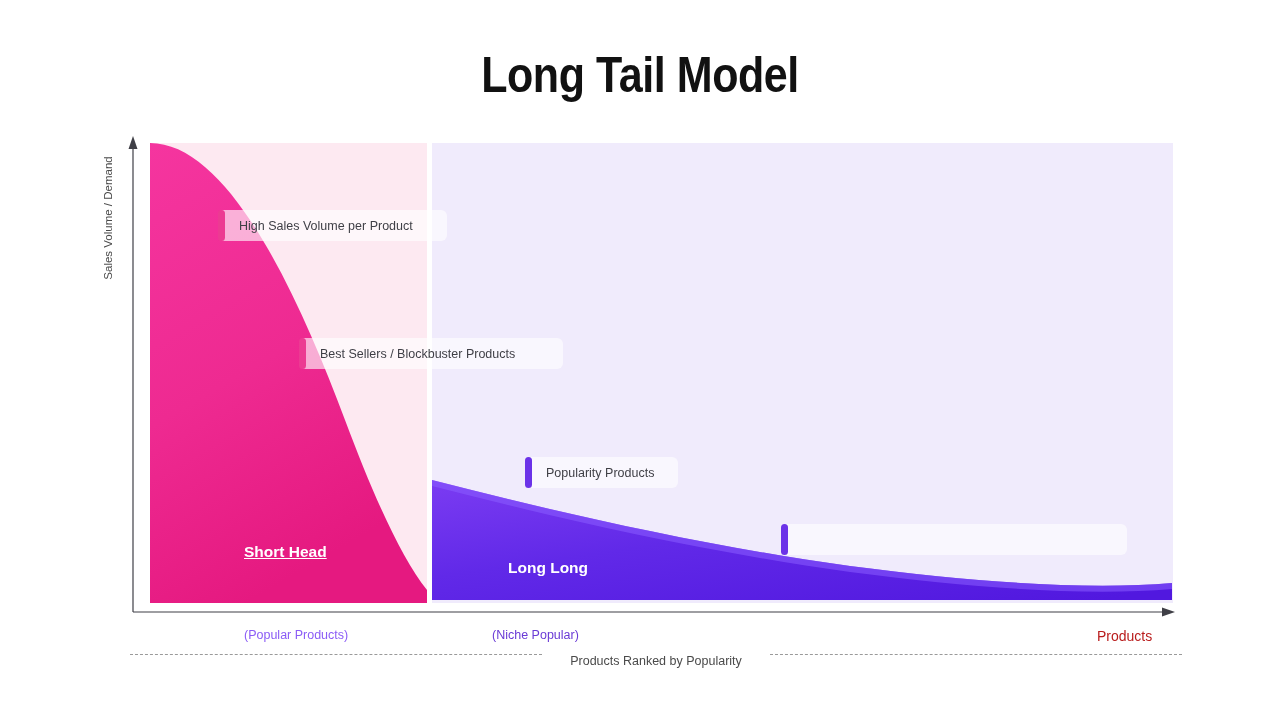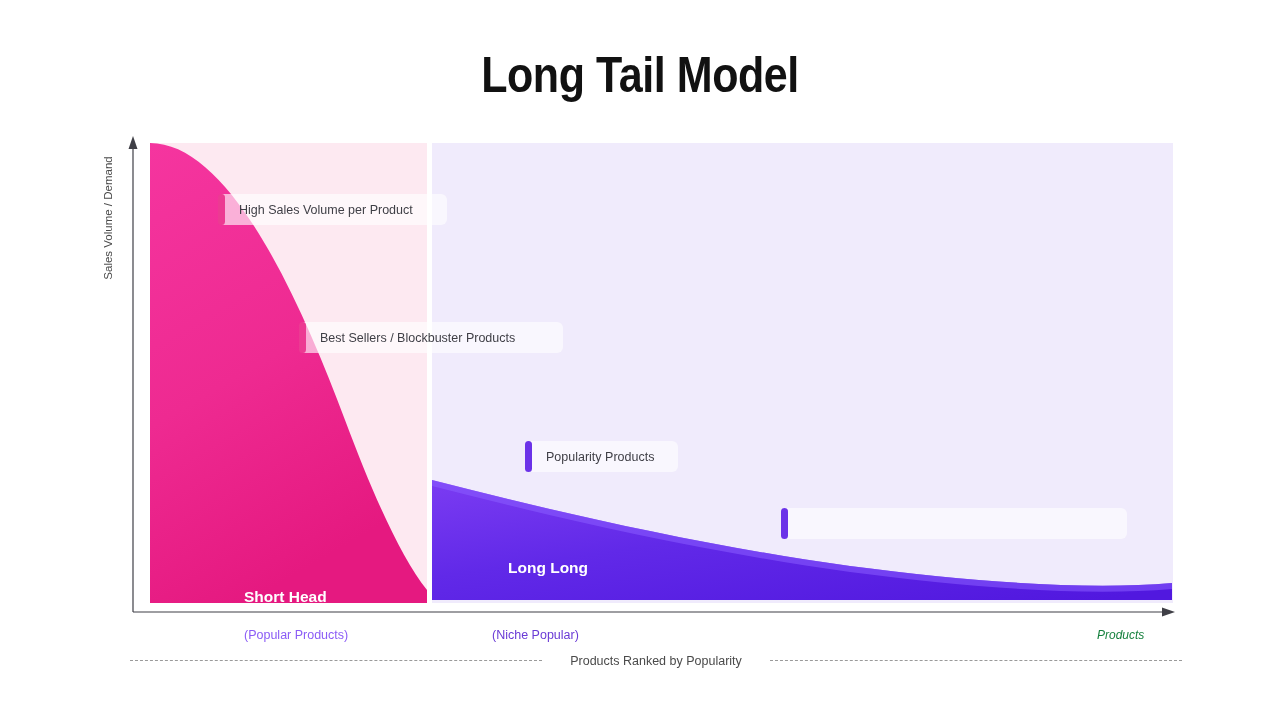--- a/index.html
+++ b/index.html
@@ -63,55 +63,55 @@
     font-size: 11.5px;
     color: #4a4a4a;
     transform: rotate(-90deg);
     transform-origin: center center;
     white-space: nowrap;
   }
   #x-axis-label {
     position: absolute;
     left: 1097px;
     top: 628px;
-    font-size: 12px;
-    color: #15803d;
-    white-space: nowrap;
-    font-style: italic;
+    font-size: 14px;
+    color: #b91c1c;
+    white-space: nowrap;
   }
   .region-tick {
     position: absolute;
     top: 628px;
     font-size: 12.5px;
     white-space: nowrap;
   }
   #tick-popular  { left: 244px; color: #8b5cf6; }
   #tick-niche    { left: 492px; color: #6A3BD6; }
 
   
   .region-label {
     position: absolute;
     font-size: 15.5px;
     font-weight: bold;
     color: #ffffff;
     white-space: nowrap;
   }
-  #region-short-head { left: 244px; top: 588px; }
+  #region-short-head { left: 244px; top: 543px; text-decoration: underline; }
   #region-long-tail  { left: 508px; top: 559px; }
 
   
   .callout {
     position: absolute;
     display: flex;
     align-items: center;
     height: 31px;
     border-radius: 6px;
     background: rgba(255,255,255,0.62);
     padding-left: 0px;
     box-sizing: border-box;
+    margin-top: 16px;
   }
   .callout .bar {
     width: 7px;
     height: 31px;
     border-radius: 4px;
     flex: 0 0 auto;
   }
   .callout .ctext {
     font-size: 12.5px;
     color: #3f3f46;
@@ -127,21 +127,20 @@
   #callout-2 { left: 525px; top: 441px; width: 153px; }
   #callout-3 { left: 781px; top: 508px; width: 346px; }
 
   
   #footer {
     position: absolute;
     left: 130px;
     top: 654px;
     width: 1052px;
     display: flex;
-    align-items: center;
     gap: 28px;
   }
   .dash-line {
     flex: 1 1 auto;
     height: 1px;
     border-top: 1px dashed #9a9a9a;
   }
   #footer-caption {
     font-size: 12.5px;
     color: #4a4a4a;

